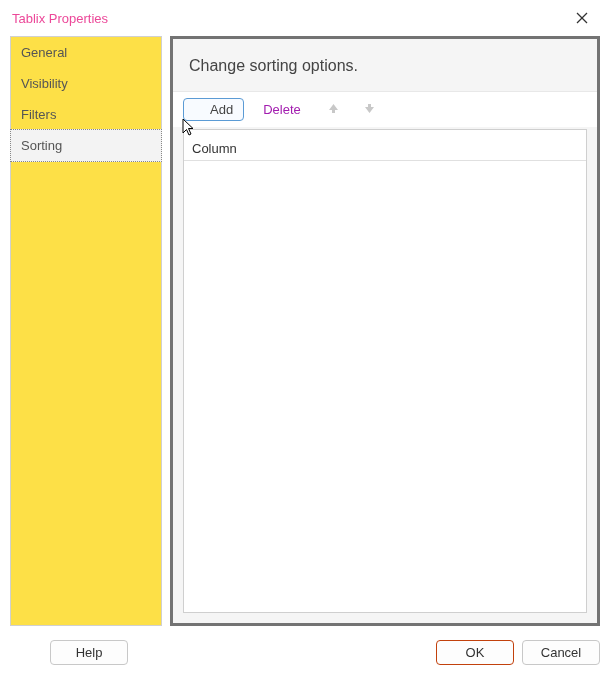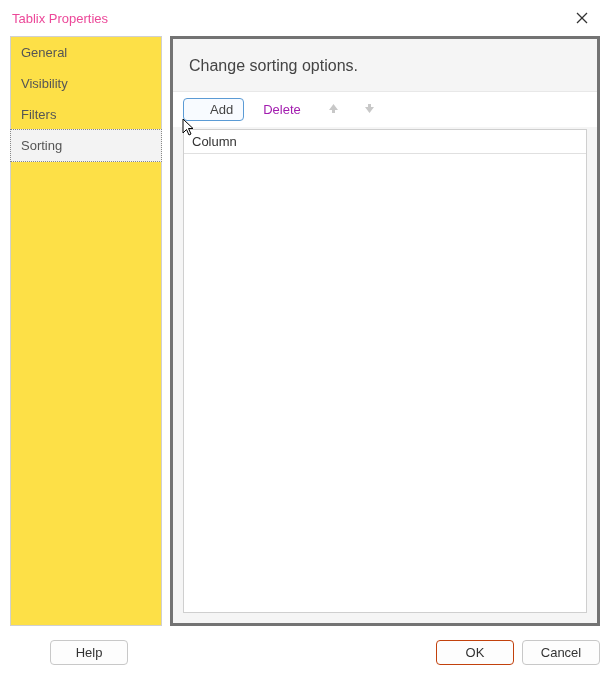--- a/index.html
+++ b/index.html
@@ -116,20 +116,21 @@
       flex-direction: column;
     }
     .grid-header {
       display: flex;
       border-bottom: 1px solid #e0e0e0;
     }
     .grid-header .col {
       padding: 4px 8px;
       font-size: 13px;
       color: #333;
+      margin-top: 7px;
     }
     .grid-header .col-column { width: 55%; }
     .grid-header .col-order { flex: 1; }
     .grid-body { flex: 1; }
     .footer {
       position: absolute;
       left: 10px;
       right: 10px;
       bottom: 10px;
       height: 32px;

